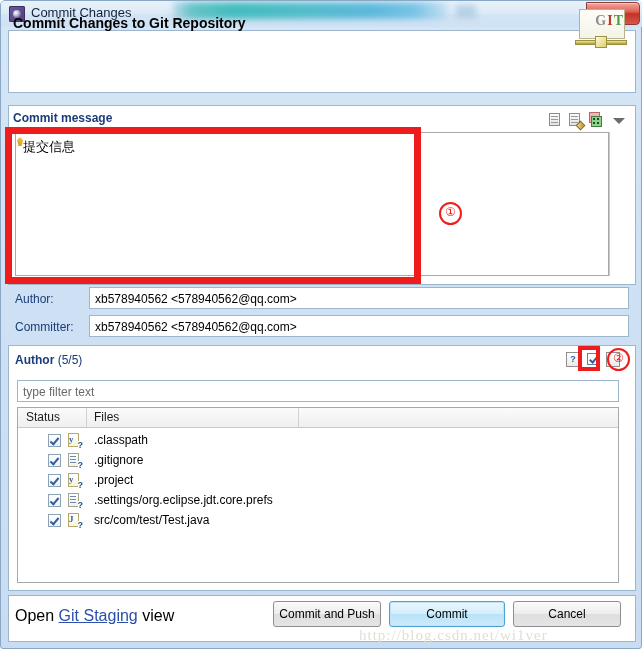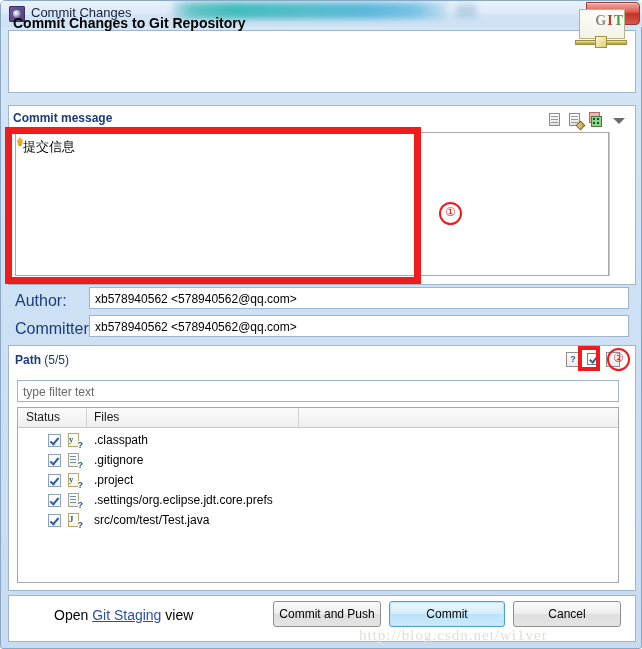--- a/index.html
+++ b/index.html
@@ -277,21 +277,21 @@
     position: absolute;
     left: 608px; top: 131px;
     width: 1px; height: 144px;
     background: #c8c8c8;
   }
 
   
   .field-label {
     position: absolute;
     left: 14px;
-    font-size: 16px;
+    font-size: 12px;
     color: #1b3c78;
   }
   .field-input {
     position: absolute;
     left: 88px;
     width: 540px; height: 22px;
     background: #ffffff;
     border: 1px solid #9eb6cc;
     box-sizing: border-box;
     font-size: 12px;
@@ -488,24 +488,23 @@
     position: absolute;
     left: 7px; top: 594px;
     width: 628px; height: 47px;
     background: #ffffff;
     border: 1px solid #9eb6cc;
     box-sizing: border-box;
   }
   #open-text {
     position: absolute;
     left: 14px; top: 606px;
-    font-size: 14px;
+    font-size: 16px;
     color: #000000;
     white-space: nowrap;
-    margin-left: 39px;
   }
   #git-staging-link {
     color: #2b4fa8;
     text-decoration: underline;
     cursor: pointer;
   }
   .dlg-button {
     position: absolute;
     top: 600px;
     height: 26px;
@@ -623,21 +622,21 @@
   </div>
   <div id="msg-right-divider"></div>
 
   <div class="field-label" id="author-label">Author:</div>
   <div class="field-input" id="author-input">xb578940562 &lt;578940562@qq.com&gt;</div>
 
   <div class="field-label" id="committer-label">Committer:</div>
   <div class="field-input" id="committer-input">xb578940562 &lt;578940562@qq.com&gt;</div>
 
   <div id="files-panel"></div>
-  <div id="files-label"><b>Path</b> <span>(5/5)</span></div>
+  <div id="files-label"><b>Author</b> <span>(5/5)</span></div>
 
   <div class="files-tool" id="files-tool-help">
     <div class="tool-card">?</div>
   </div>
   <div class="files-tool" id="files-tool-check">
     <div class="tool-check-box"></div>
   </div>
   <div class="files-tool" id="files-tool-third">
     <div class="tool-card"></div>
   </div>

